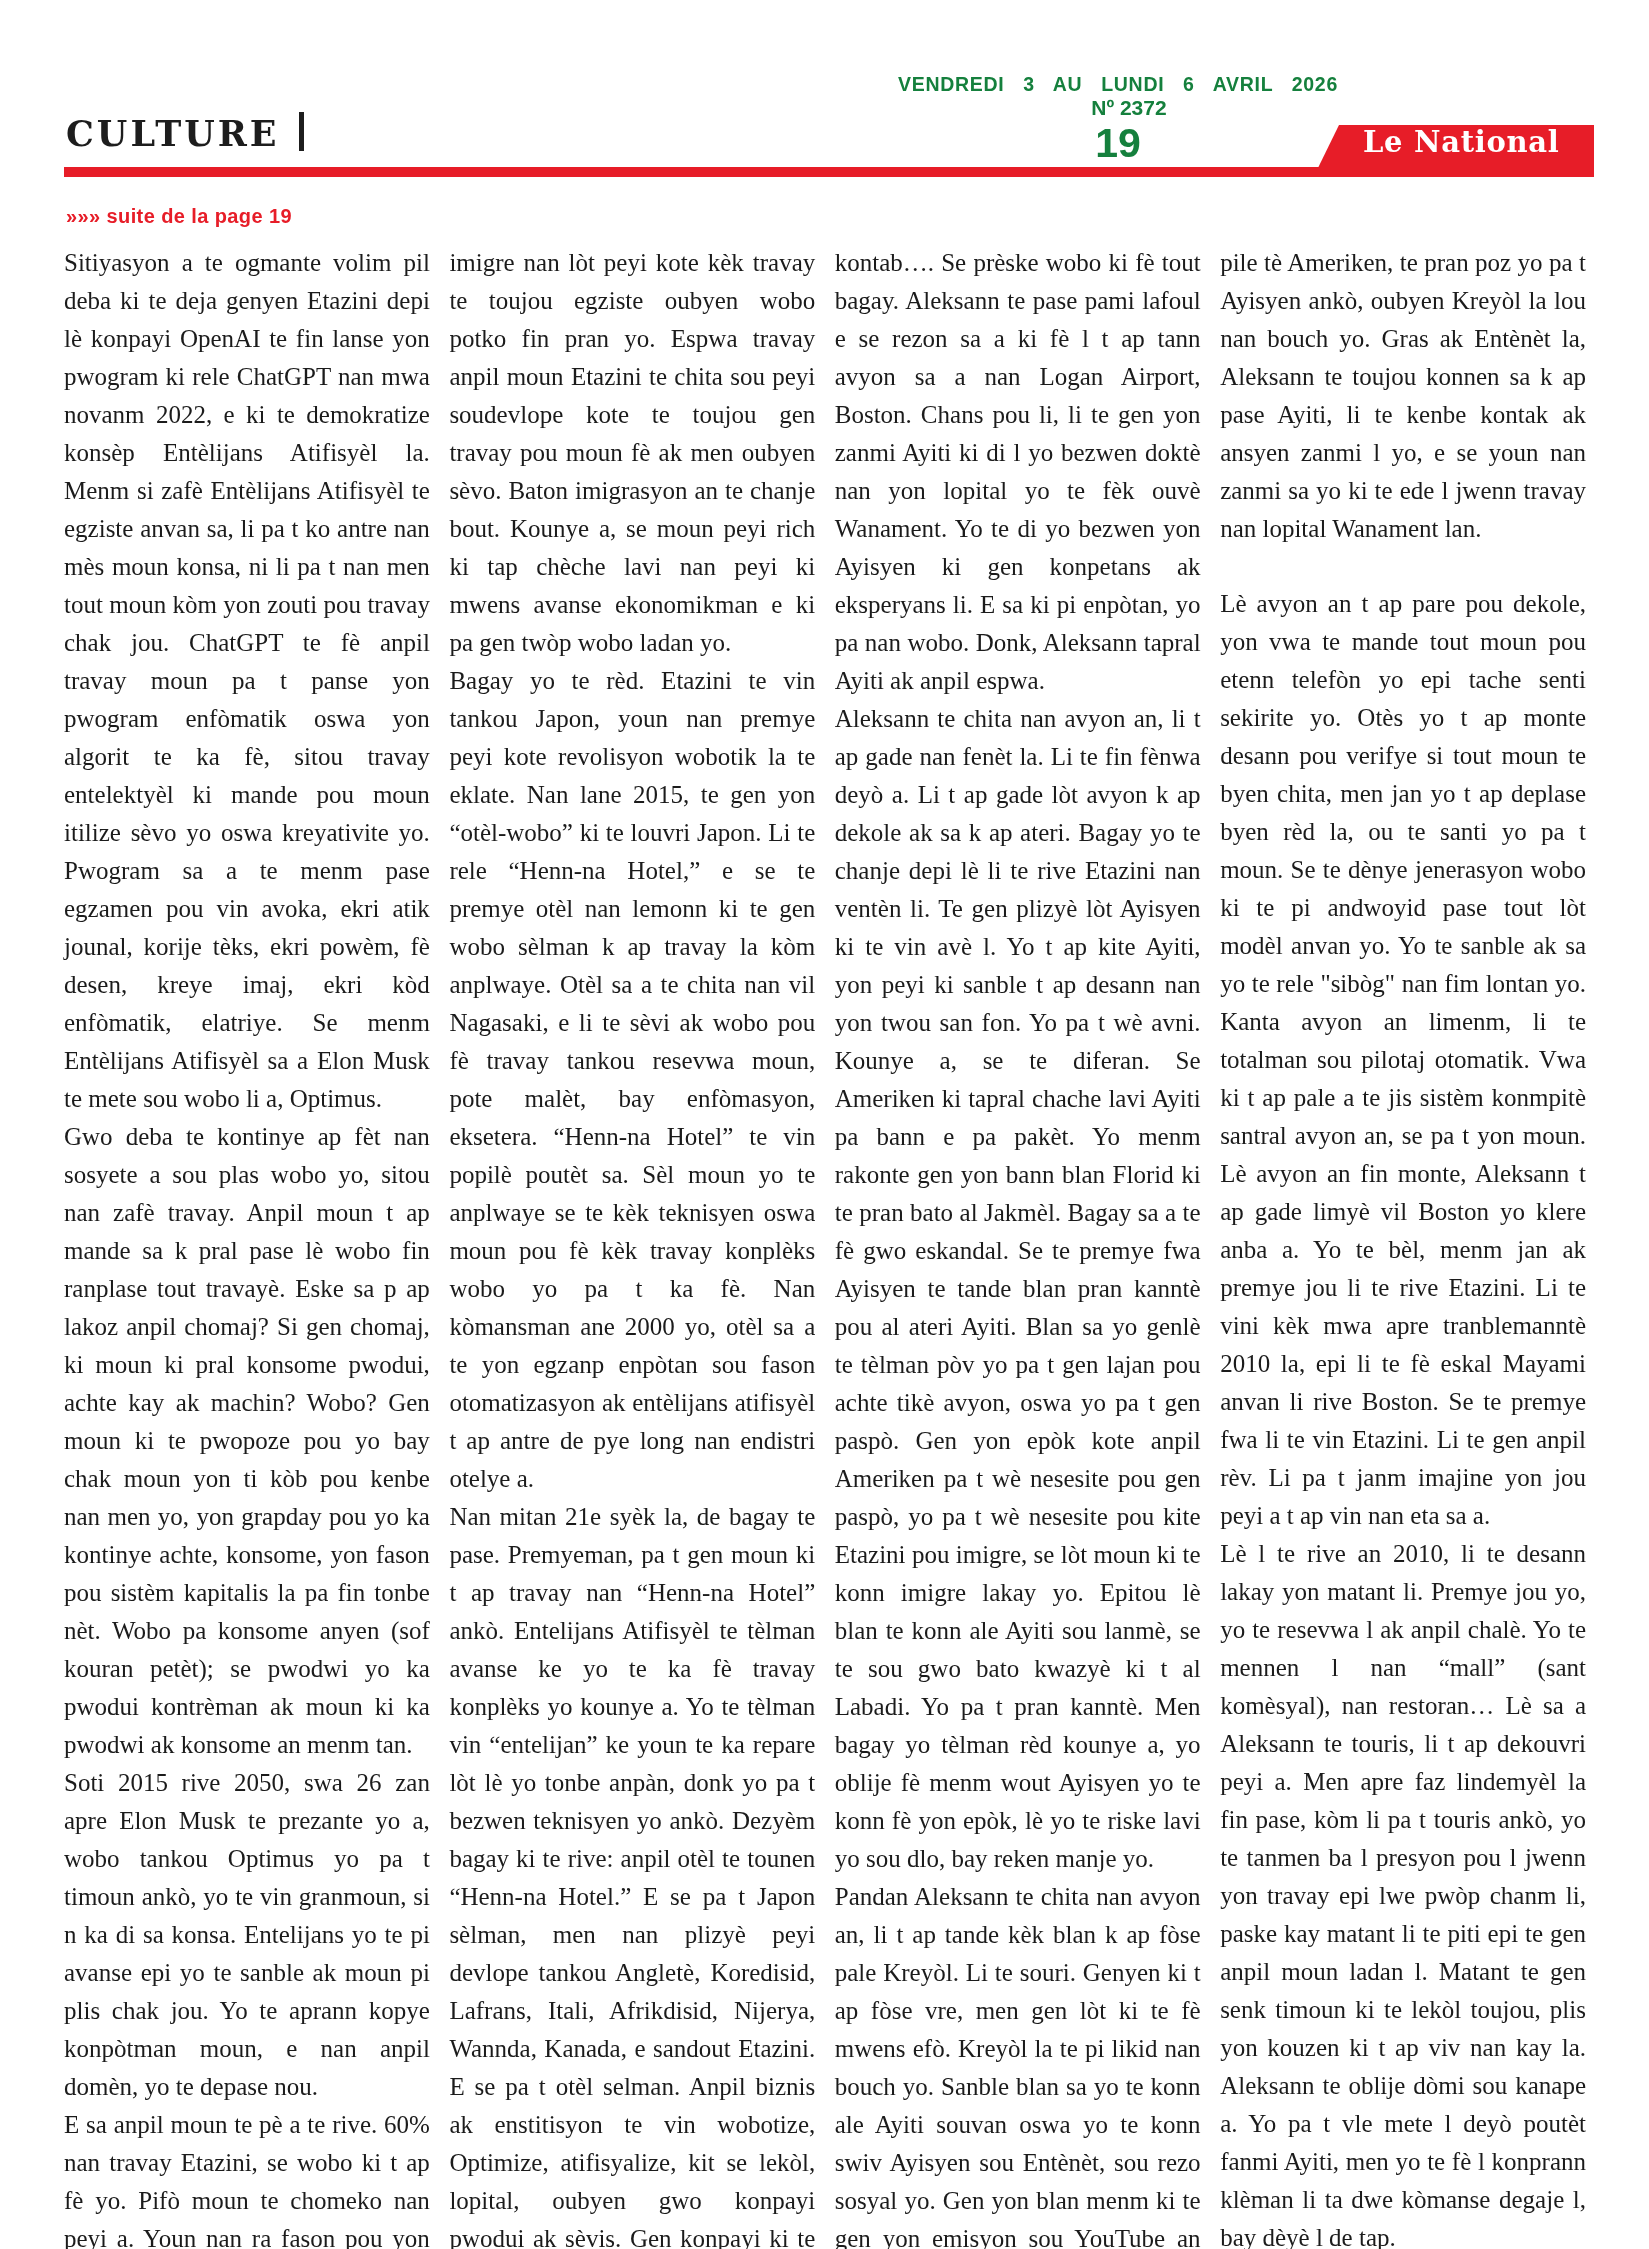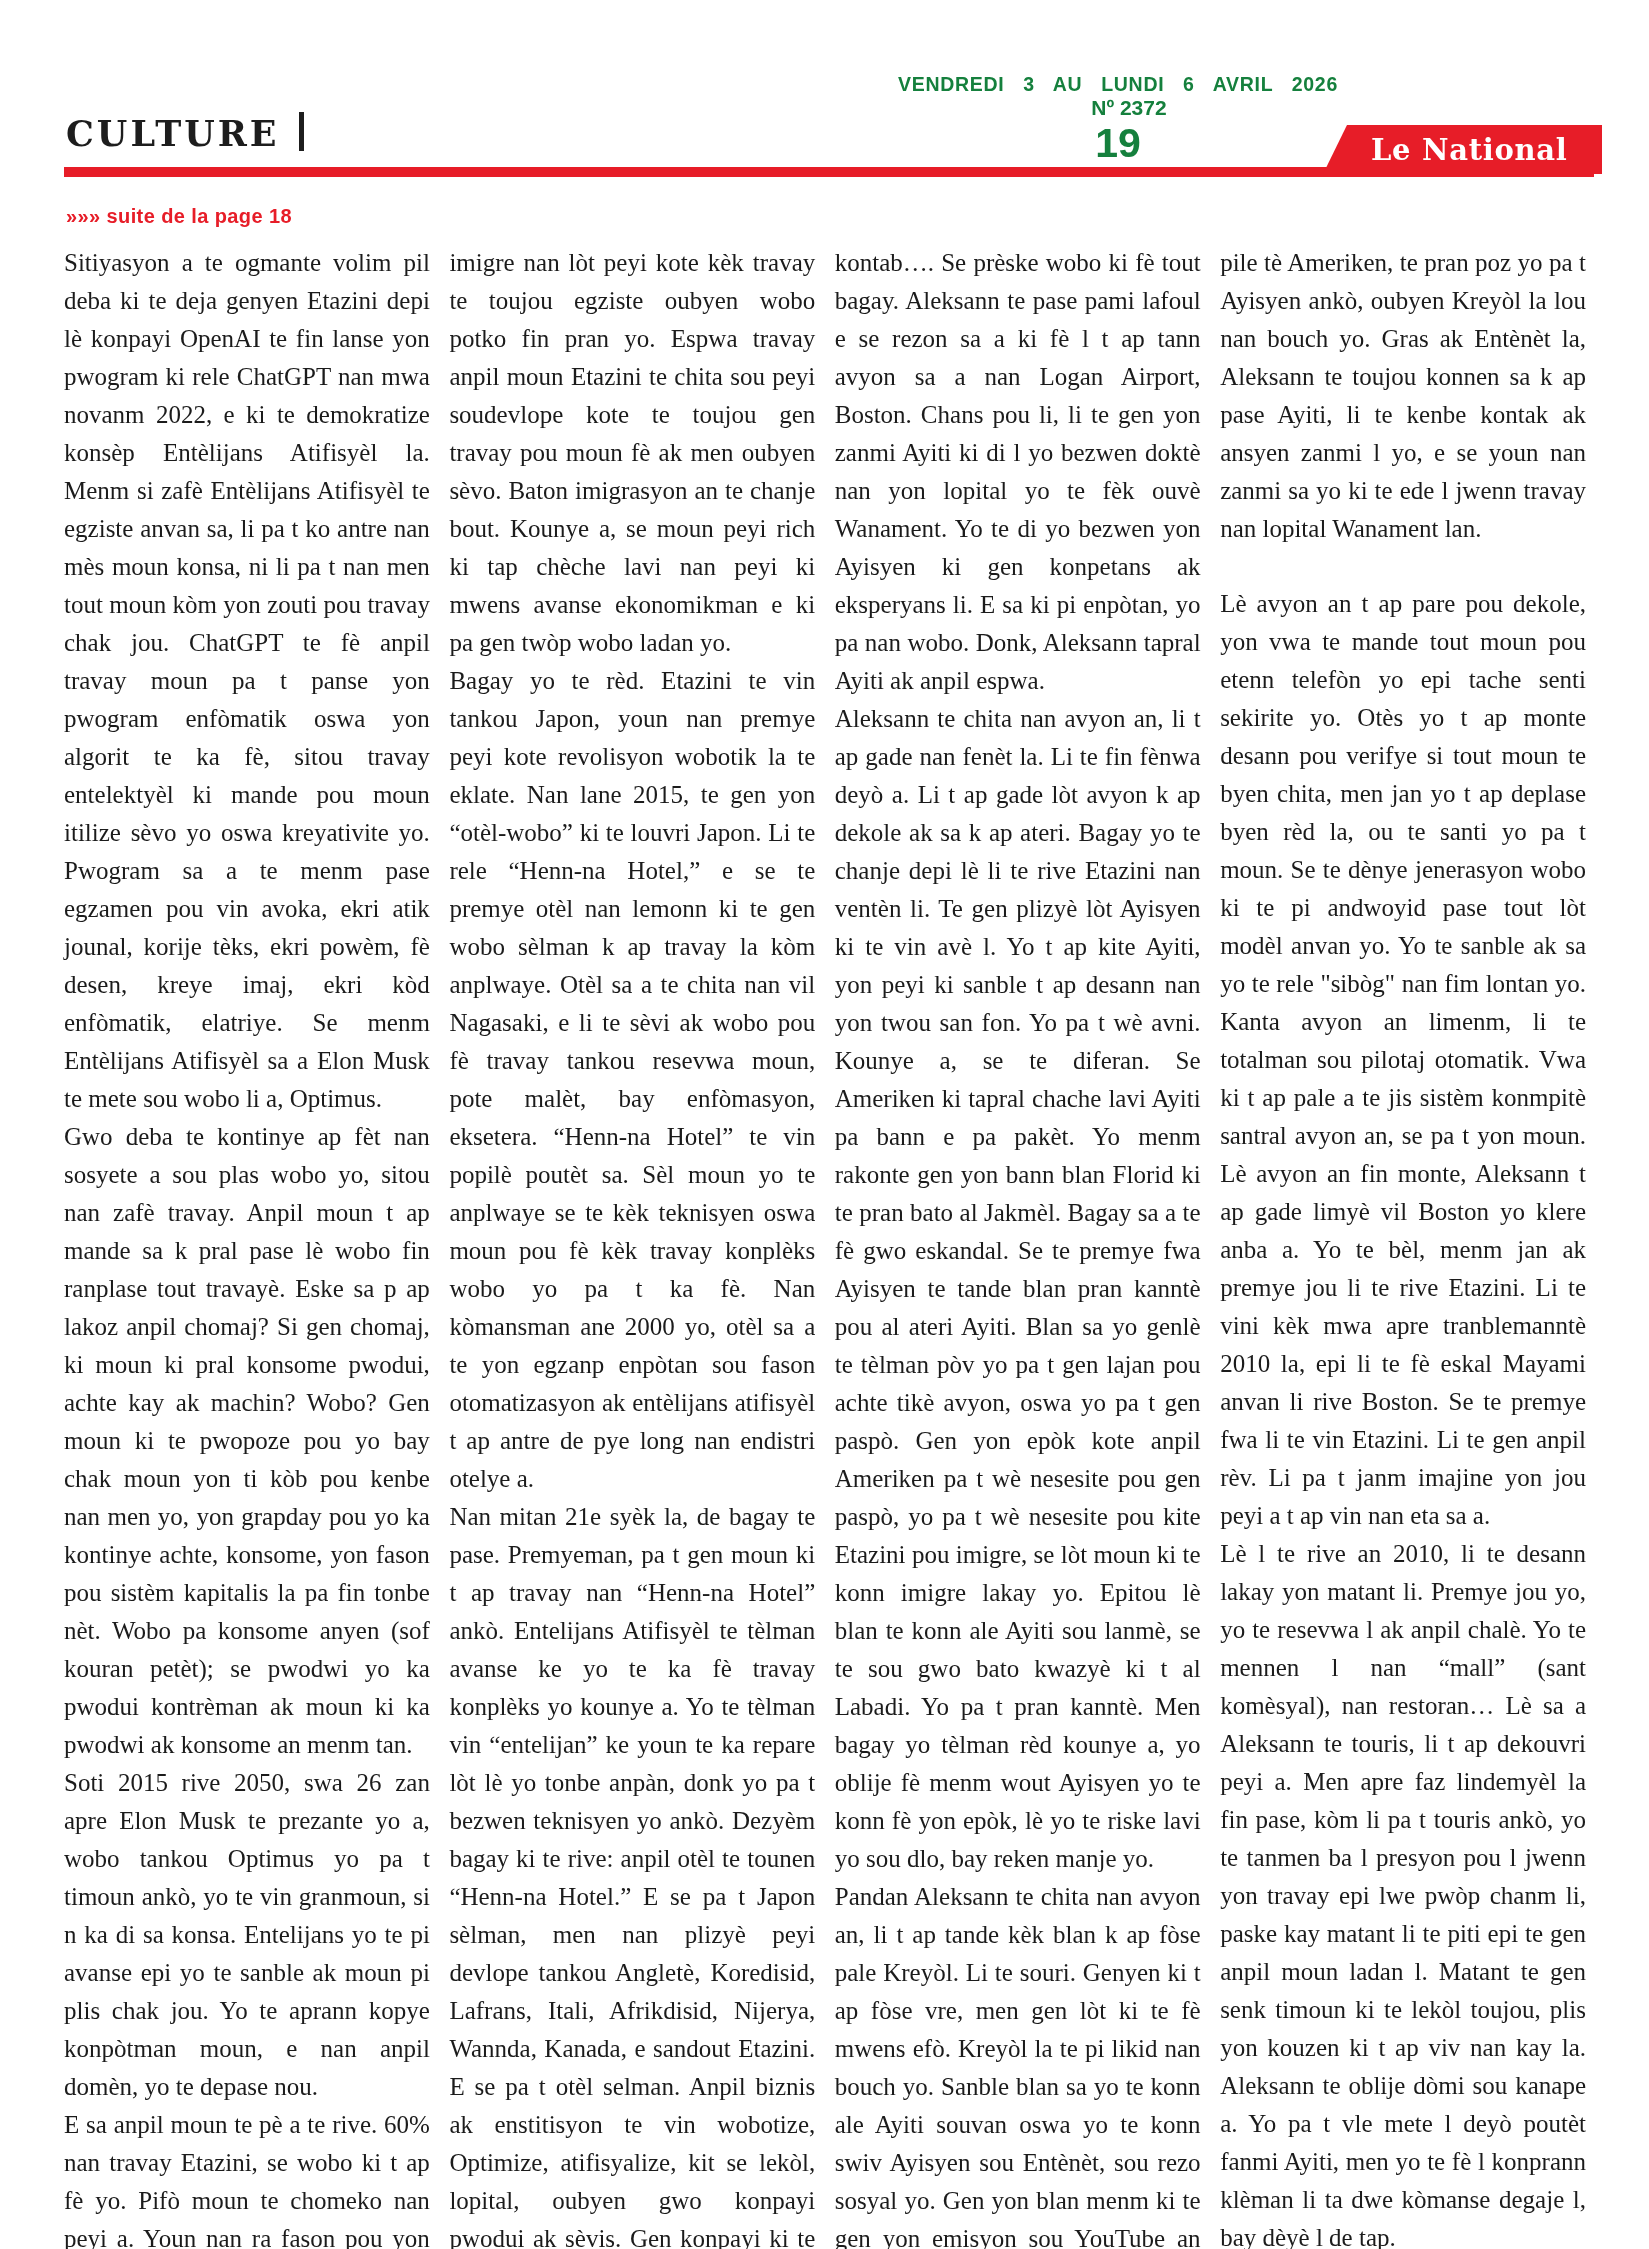--- a/index.html
+++ b/index.html
@@ -32,24 +32,24 @@
     flex-direction:column;
   }
   .date-line{font-size:19.5px;letter-spacing:0.7px;word-spacing:12.7px;}
   .issue-number{margin-left:22px;font-size:21px;}
   .page-num-divider{width:6px;height:43px;background:#1d1d1d;margin:0 7.5px 0 10.5px;}
   .page-number{font-size:41px;text-align:center;}
   .red-rule{
     position:absolute;left:64px;right:56px;top:167px;height:9.7px;background:var(--red);
   }
   .brand-banner{
-    position:absolute;right:48px;top:125px;width:279px;height:49px;
+    position:absolute;right:56px;top:125px;width:279px;height:49px;
     background:var(--red);
     clip-path:polygon(24px 0, 100% 0, 100% 100%, 0 100%);
-    display:flex;align-items:center;justify-content:center;
+    display:flex;align-items:flex-start;justify-content:center;
   }
   .brand-banner .brand-text{
     font-family:"DejaVu Serif", serif;font-weight:bold;font-size:29px;color:#ffffff;
     letter-spacing:0.7px;padding-left:13.5px;
   }
   .continuation{
     position:absolute;left:66px;top:205px;
     font-family:"Liberation Sans", sans-serif;font-weight:600;
     font-size:20px;color:var(--red);letter-spacing:0.4px;
   }
@@ -82,21 +82,21 @@
     <span class="page-num-divider"></span>
     <span class="page-number">19</span>
   </div>
 
   <div class="red-rule"></div>
 
   <div class="brand-banner">
     <span class="brand-text">Le National</span>
   </div>
 
-  <div class="continuation">»»» suite de la page 18</div>
+  <div class="continuation">»»» suite de la page 19</div>
 
   <main class="columns">
 
     <section class="col">
       <p>Sitiyasyon a te ogmante volim pil deba ki te deja genyen Etazini depi lè konpayi OpenAI te fin lanse yon pwogram ki rele ChatGPT nan mwa novanm 2022, e ki te demokratize konsèp Entèlijans Atifisyèl la. Menm si zafè Entèlijans Atifisyèl te egziste anvan sa, li pa t ko antre nan mès moun konsa, ni li pa t nan men tout moun kòm yon zouti pou travay chak jou. ChatGPT te fè anpil travay moun pa t panse yon pwogram enfòmatik oswa yon algorit te ka fè, sitou travay entelektyèl ki mande pou moun itilize sèvo yo oswa kreyativite yo. Pwogram sa a te menm pase egzamen pou vin avoka, ekri atik jounal, korije tèks, ekri powèm, fè desen, kreye imaj, ekri kòd enfòmatik, elatriye. Se menm Entèlijans Atifisyèl sa a Elon Musk te mete sou wobo li a, Optimus.</p>
       <p>Gwo deba te kontinye ap fèt nan sosyete a sou plas wobo yo, sitou nan zafè travay. Anpil moun t ap mande sa k pral pase lè wobo fin ranplase tout travayè. Eske sa p ap lakoz anpil chomaj? Si gen chomaj, ki moun ki pral konsome pwodui, achte kay ak machin? Wobo? Gen moun ki te pwopoze pou yo bay chak moun yon ti kòb pou kenbe nan men yo, yon grapday pou yo ka kontinye achte, konsome, yon fason pou sistèm kapitalis la pa fin tonbe nèt. Wobo pa konsome anyen (sof kouran petèt); se pwodwi yo ka pwodui kontrèman ak moun ki ka pwodwi ak konsome an menm tan.</p>
       <p>Soti 2015 rive 2050, swa 26 zan apre Elon Musk te prezante yo a, wobo tankou Optimus yo pa t timoun ankò, yo te vin granmoun, si n ka di sa konsa. Entelijans yo te pi avanse epi yo te sanble ak moun pi plis chak jou. Yo te aprann kopye konpòtman moun, e nan anpil domèn, yo te depase nou.</p>
       <p>E sa anpil moun te pè a te rive. 60% nan travay Etazini, se wobo ki t ap fè yo. Pifò moun te chomeko nan peyi a. Youn nan ra fason pou yon Ameriken te jwenn travay se te swa pran djòb adistans (si yo ka jwenn paske sa te vin difisil anpil) oswa</p>
     </section>
 

